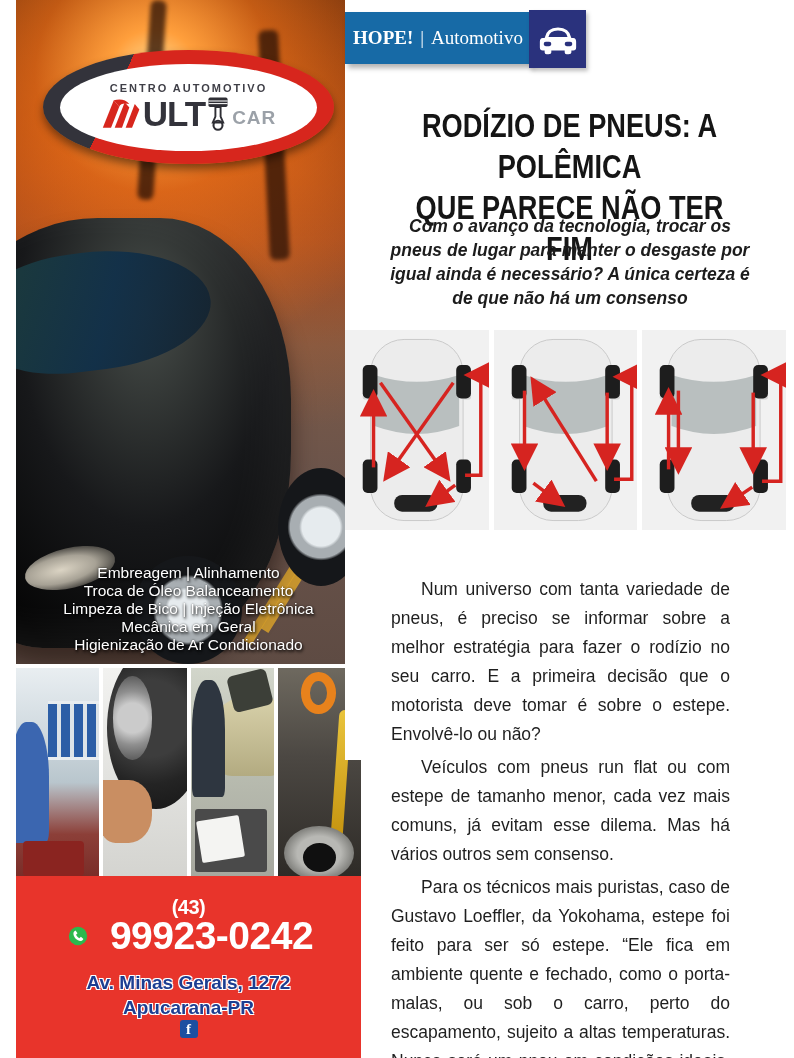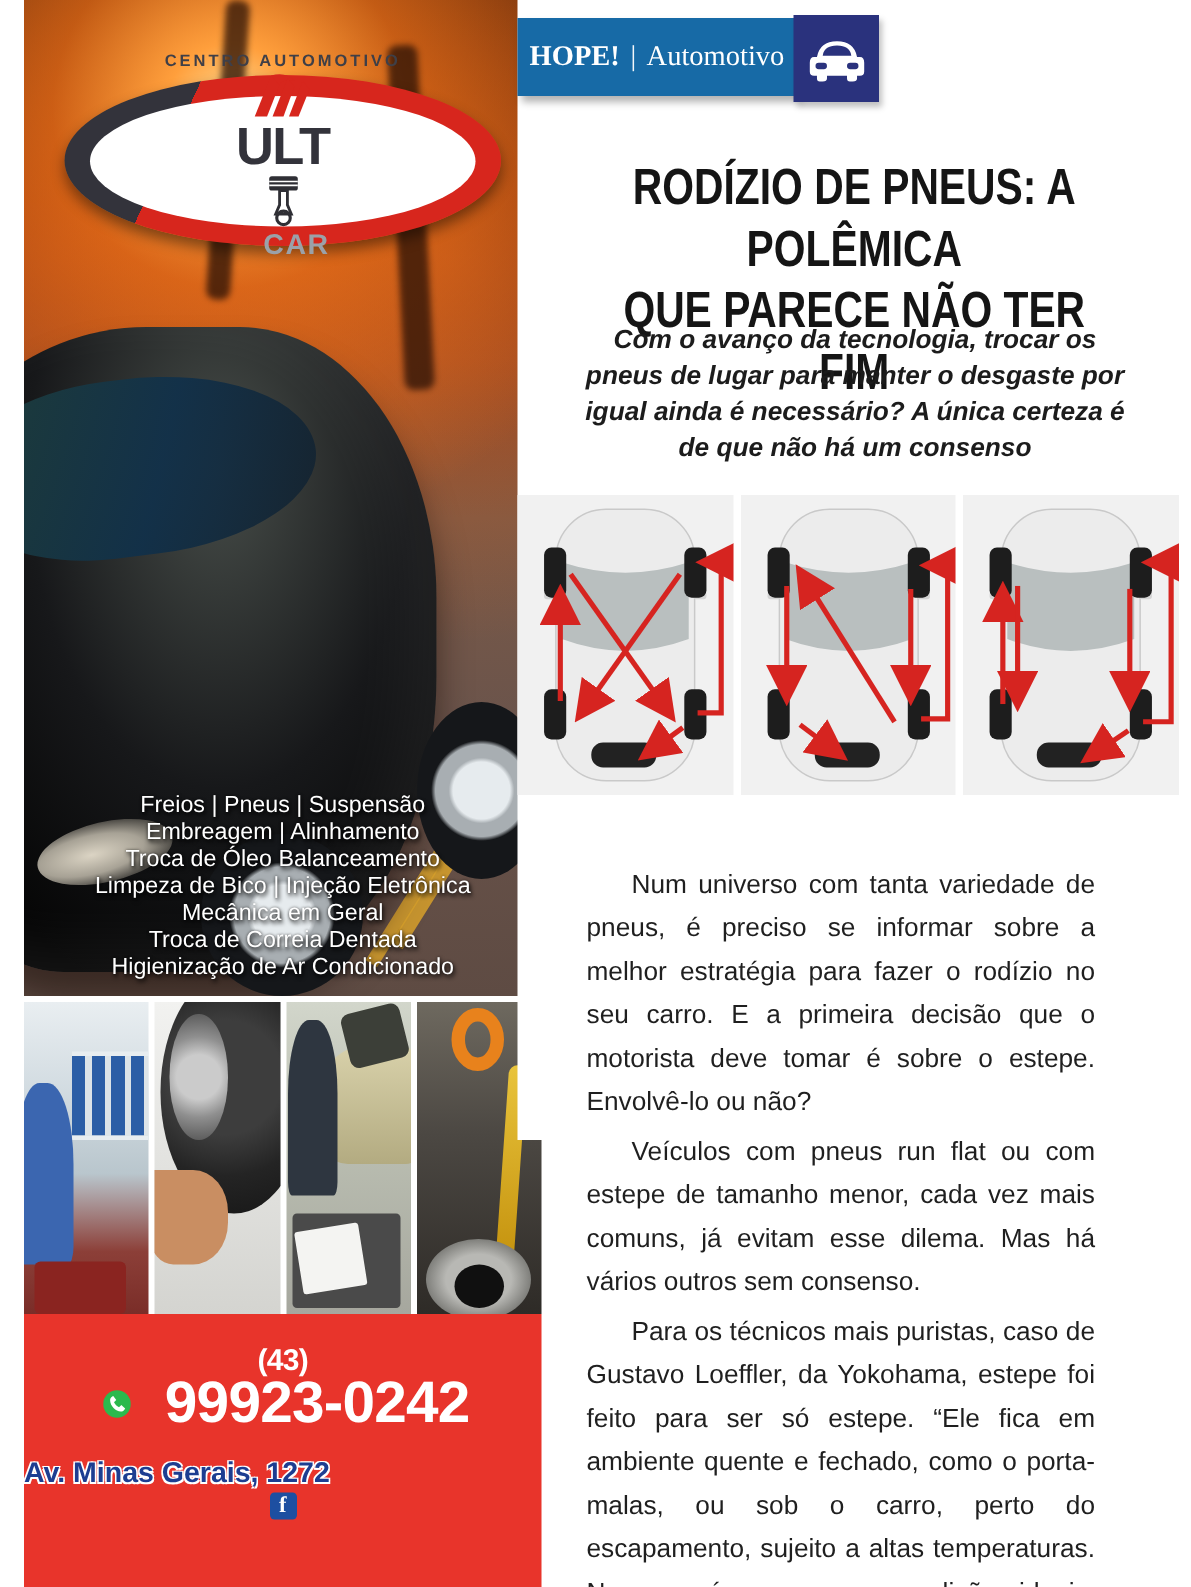--- a/index.html
+++ b/index.html
@@ -38,21 +38,21 @@
   .wheel.rear  { left:262px; top:468px; width:86px; height:118px; }
 
   .logo { position:absolute; top:50px; left:27px; width:291px; height:114px; }
   .logo-oval { width:100%; height:100%; border-radius:50%;
     background: linear-gradient(115deg, #33333b 27%, #d7261d 27%);
     box-shadow: 0 5px 9px rgba(0,0,0,.45);
     display:flex; align-items:center; justify-content:center; }
   .logo-inner { width:257px; height:87px; border-radius:50%; background:#fff;
     display:flex; flex-direction:column; align-items:center; justify-content:center; gap:1px; }
   .logo-tagline { font-size:11px; font-weight:bold; letter-spacing:2px; color:#3f3f47; }
-  .logo-brand { display:flex; align-items:center;flex-direction:column; }
+  .logo-brand { display:flex; align-items:center; }
   .brand-ult { font-size:35px; font-weight:800; color:#33333b; letter-spacing:-1px; line-height:1; }
   .brand-car { font-size:19px; font-weight:bold; color:#9ba1a8; letter-spacing:1px; margin-left:1px; align-self:flex-end; padding-bottom:4px; }
 
   .services { position:absolute; left:0; bottom:10px; width:100%; text-align:center; color:#fff;
     font-size:15.5px; line-height:18px; text-shadow:1px 2px 3px rgba(0,0,0,.9), 0 0 2px rgba(0,0,0,.6); }
 
   .collage { position:absolute; top:668px; left:0; width:345px; height:208px; display:flex; gap:4px; background:#fff; }
   .cell { position:relative; flex:1; overflow:hidden; }
   .c1 { background: linear-gradient(180deg, #e9eef1 0%, #cfd9df 32%, #b9c6cd 55%, #8c3f38 80%, #7a2d28 100%); }
   .c1 .bins { position:absolute; top:16%; left:38%; right:0; height:28%;
@@ -80,21 +80,21 @@
   .c4 .neck { position:absolute; bottom:-2%; left:8%; width:84%; height:26%;
     background: radial-gradient(ellipse, #b8b8b4 0 44%, #7c7c78 72%); border-radius:50%; }
   .c4 .hole { position:absolute; bottom:2%; left:30%; width:40%; height:14%; background:#101010; border-radius:50%; }
 
   .ad-footer { position:absolute; top:876px; left:0; width:345px; height:182px; background:#e8342b; color:#fff; }
   .phone-line1 { display:flex; justify-content:center; align-items:flex-start; gap:12px; padding-top:11px; }
   .area-code { font-size:20px; font-weight:bold; margin-top:9px; letter-spacing:-.5px; }
   .phone-number { font-size:39px; font-weight:800; line-height:1.0; letter-spacing:-.5px; }
   .phone-line2 { display:flex; justify-content:center; align-items:center; gap:22px; margin-top:-3px; margin-left:4px; }
   .wa-icon { width:20px; height:20px; }
-  .address { margin-top:15px; text-align:left; color:#1d3d91; font-weight:bold; font-size:19px; line-height:25px;
+  .address { margin-top:15px; text-align:center; color:#1d3d91; font-weight:bold; font-size:19px; line-height:25px;
     text-shadow:-1px -1px 0 #fff, 1px -1px 0 #fff, -1px 1px 0 #fff, 1px 1px 0 #fff; }
   .social-row { display:flex; justify-content:center; align-items:center; gap:6px; }
   .fb-icon { display:inline-flex; width:18px; height:18px; background:#1d4fa1; color:#fff; border-radius:3px;
     align-items:center; justify-content:center; font-family:"Liberation Serif",serif; font-weight:bold; font-size:15px; text-shadow:none; }
 
   
   .right-col { position:absolute; left:345px; top:0; width:449px; height:760px; background:#fff; }
   .banner { position:absolute; top:12px; left:0; width:186px; height:52px; background:#176aa6;
     box-shadow:3px 4px 5px rgba(0,0,0,.3); color:#fff; display:flex; align-items:center; justify-content:center;
     gap:7px; font-family:"Liberation Serif", serif; font-size:19px; }
@@ -153,26 +153,24 @@
                 <path d="M12 13 L12 24 L9 31 L21 31 L18 24 L18 13 Z" fill="none" stroke="#2f2f35" stroke-width="2.2"></path>
                 <circle cx="15" cy="34" r="5.2" fill="none" stroke="#2f2f35" stroke-width="2.4"></circle>
               </svg>
               <span class="brand-car">CAR</span>
             </div>
           </div>
         </div>
       </div>
 
       <div class="services">
-        <div>Freios | Pneus | Suspensão</div>
         <div>Embreagem | Alinhamento</div>
         <div>Troca de Óleo Balanceamento</div>
         <div>Limpeza de Bico | Injeção Eletrônica</div>
         <div>Mecânica em Geral</div>
-        <div>Troca de Correia Dentada</div>
         <div>Higienização de Ar Condicionado</div>
       </div>
     </div>
 
     <div class="collage">
       <div class="cell c1">
         <div class="bins"></div>
         <div class="person"></div>
         <div class="cart"></div>
       </div>
@@ -202,20 +200,21 @@
       </div>
       <div class="phone-line2">
         <svg class="wa-icon" viewBox="0 0 24 24">
           <circle cx="12" cy="12" r="11" fill="#2bb94d"></circle>
           <path d="M9 5.5 C9 5.5 6.5 6.5 6.5 9 C6.5 13.5 11 18 15 18 C17.5 18 18.5 15.5 18.5 15.5 L15.5 12.8 L13.6 14.6 C11.8 13.7 10.5 12.4 9.6 10.6 L11.4 8.7 Z" fill="#fff"></path>
         </svg>
         <span class="phone-number">99923-0242</span>
       </div>
       <div class="address">
         <div>Av. Minas Gerais, 1272</div>
+        <div>Apucarana-PR</div>
         <div class="social-row">
           <span class="fb-icon">f</span>
         </div>
       </div>
     </div>
   </div>
 
   <div class="right-col">
     <div class="banner">
       <span class="mag">HOPE!</span>

